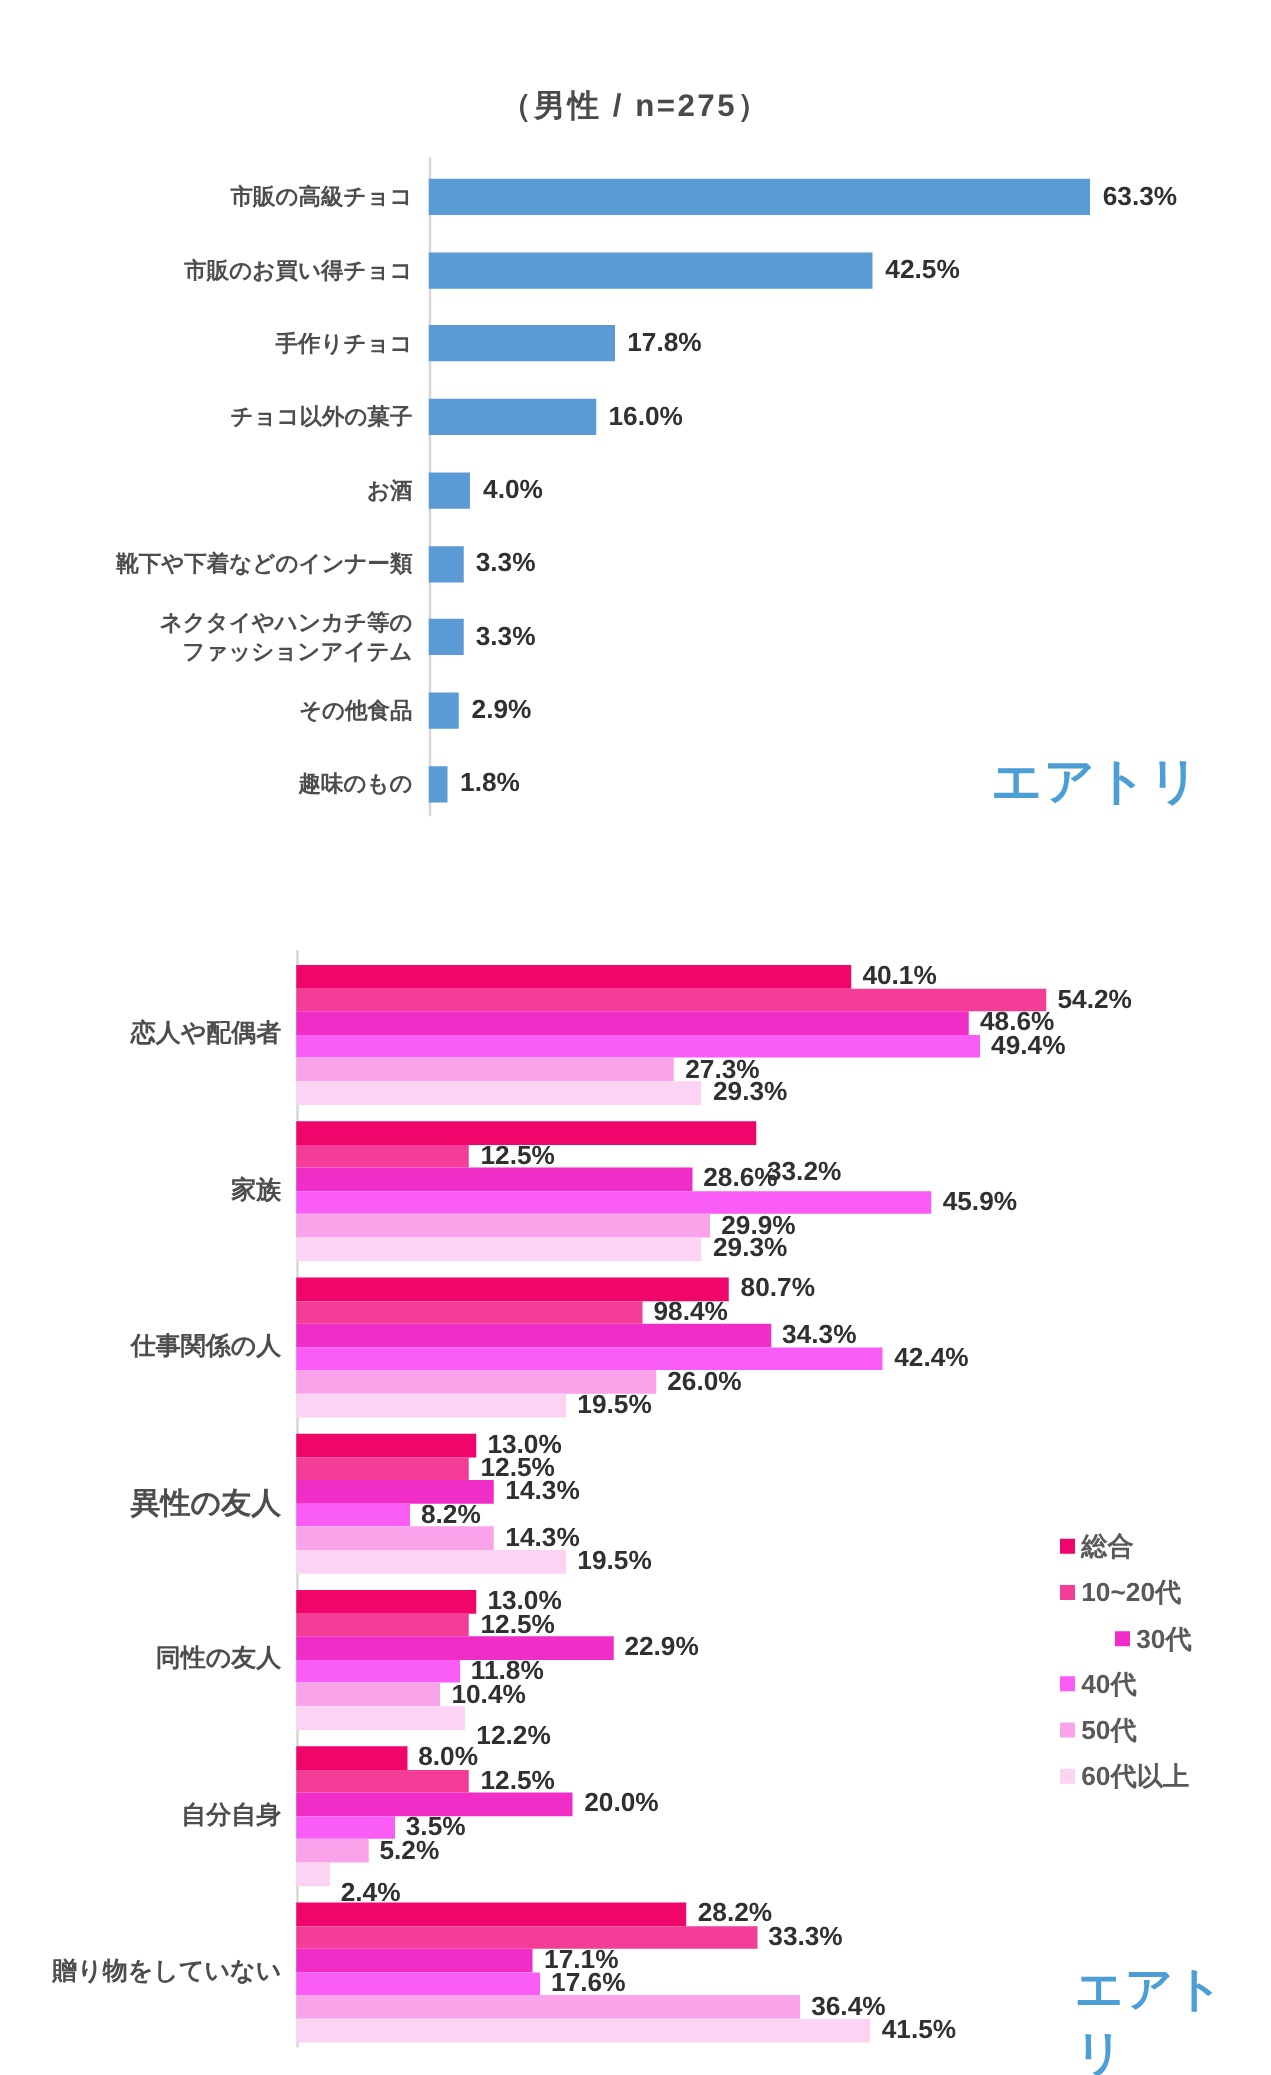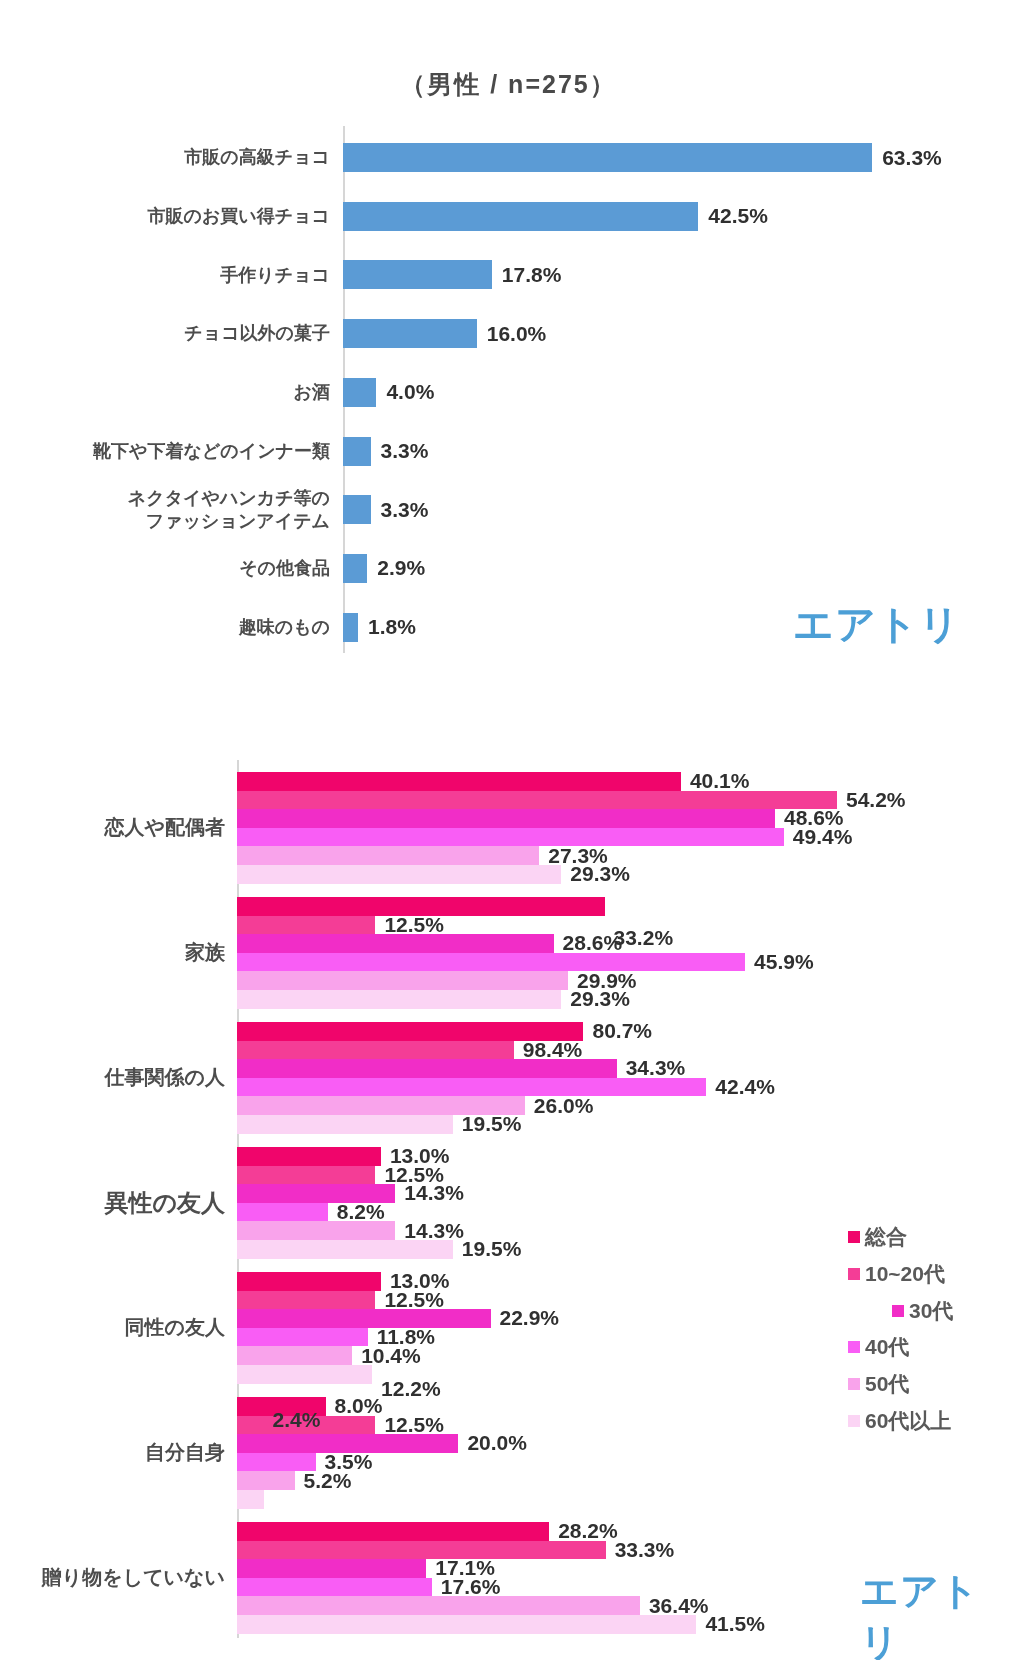--- a/index.html
+++ b/index.html
@@ -180,21 +180,21 @@
       <div class="abs val-label" style="left: 334.56px; top: 1395px; height: 22.6px;">8.0%</div>
       <div class="abs" style="left: 237px; top: 1415.6px; width: 138.375px; height: 18.6px; background: rgb(244, 61, 150);"></div>
       <div class="abs val-label" style="left: 384.375px; top: 1413.6px; height: 22.6px;">12.5%</div>
       <div class="abs" style="left: 237px; top: 1434.2px; width: 221.4px; height: 18.6px; background: rgb(241, 45, 199);"></div>
       <div class="abs val-label" style="left: 467.4px; top: 1432.2px; height: 22.6px;">20.0%</div>
       <div class="abs" style="left: 237px; top: 1452.8px; width: 78.597px; height: 18.6px; background: rgb(249, 93, 245);"></div>
       <div class="abs val-label" style="left: 324.597px; top: 1450.8px; height: 22.6px;">3.5%</div>
       <div class="abs" style="left: 237px; top: 1471.4px; width: 57.564px; height: 18.6px; background: rgb(249, 163, 235);"></div>
       <div class="abs val-label" style="left: 303.564px; top: 1469.4px; height: 22.6px;">5.2%</div>
       <div class="abs" style="left: 237px; top: 1490px; width: 26.568px; height: 18.6px; background: rgb(251, 212, 244);"></div>
-      <div class="abs val-label" style="left: 272.568px; top: 1409px; height: 22.6px;">2.4%</div>
+      <div class="abs val-label" style="left: 272.568px; top: 1504px; height: 22.6px;">2.4%</div>
       <div class="abs cat-label" style="left: 18px; top: 1522px; width: 207px; height: 111.6px; font-size: 20px;">
         <span>贈り物をしていない</span>
       </div>
       <div class="abs" style="left: 237px; top: 1522px; width: 312.174px; height: 18.6px; background: rgb(240, 5, 107);"></div>
       <div class="abs val-label" style="left: 558.174px; top: 1520px; height: 22.6px;">28.2%</div>
       <div class="abs" style="left: 237px; top: 1540.6px; width: 368.631px; height: 18.6px; background: rgb(244, 61, 150);"></div>
       <div class="abs val-label" style="left: 614.631px; top: 1538.6px; height: 22.6px;">33.3%</div>
       <div class="abs" style="left: 237px; top: 1559.2px; width: 189.297px; height: 18.6px; background: rgb(241, 45, 199);"></div>
       <div class="abs val-label" style="left: 435.297px; top: 1557.2px; height: 22.6px;">17.1%</div>
       <div class="abs" style="left: 237px; top: 1577.8px; width: 194.832px; height: 18.6px; background: rgb(249, 93, 245);"></div>

